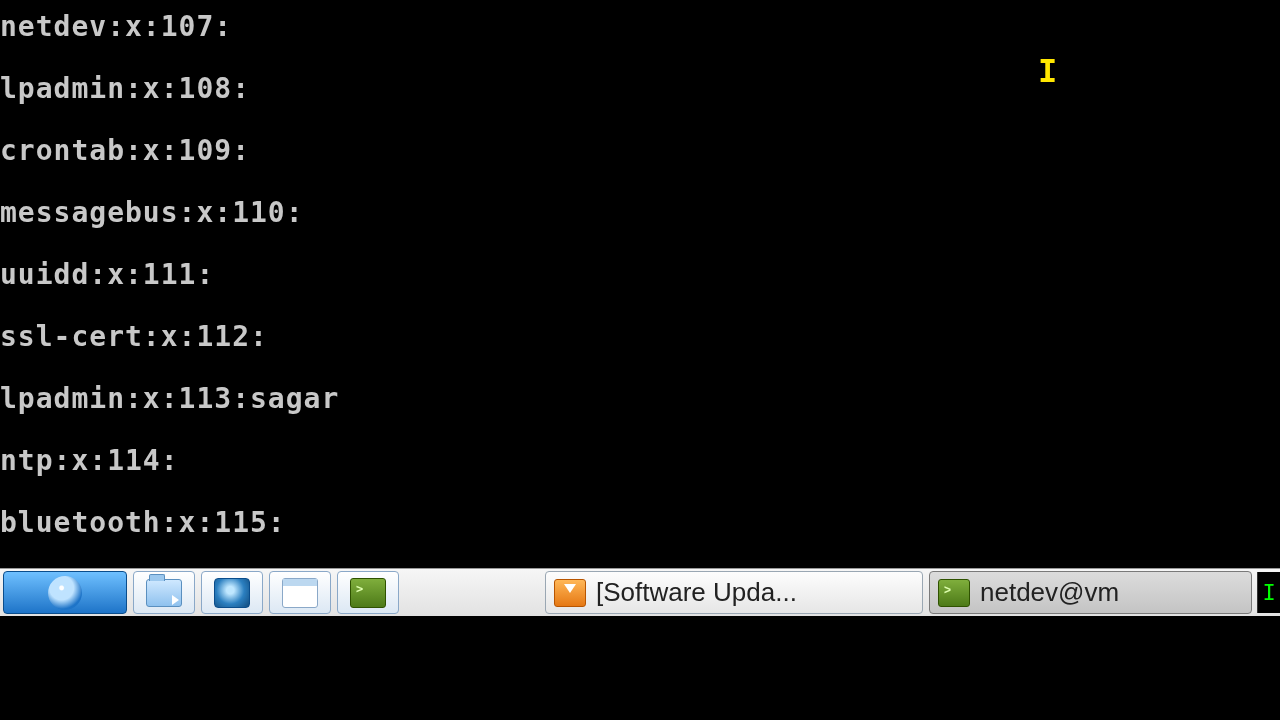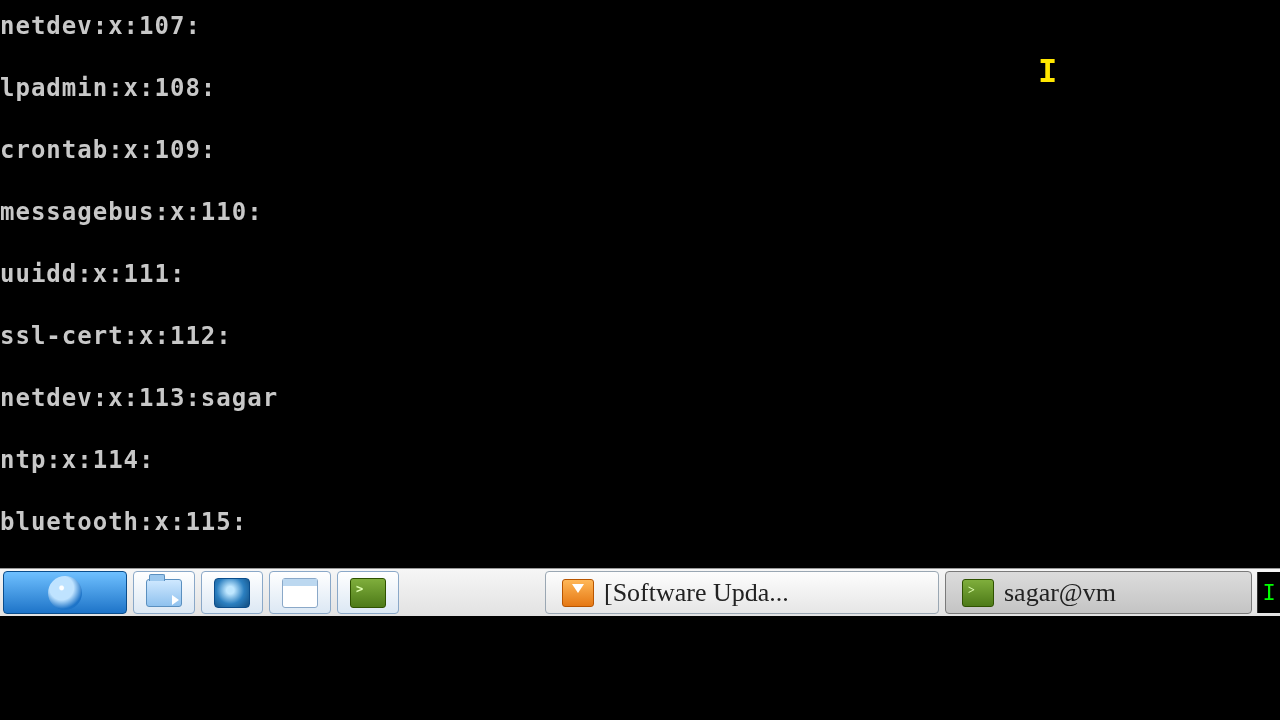--- a/index.html
+++ b/index.html
@@ -1,54 +1,54 @@
 <!DOCTYPE html>
 <html><head>
 <meta charset="utf-8">
 <style>
   html,body{margin:0;padding:0;width:1280px;height:720px;overflow:hidden;background:#000;font-family:"DejaVu Sans Mono","Courier New",monospace}
-  .terminal{position:absolute;top:0;left:0;right:0;bottom:0;background:#000;color:#c8c8c8;font-size:24px;line-height:31px;letter-spacing:1px;font-weight:bold;white-space:pre;filter:blur(.4px)}
+  .terminal{position:absolute;top:0;left:0;right:0;bottom:0;background:#000;color:#c8c8c8;font-size:28px;line-height:31px;letter-spacing:1px;font-weight:bold;white-space:pre;filter:blur(.4px)}
   .line{display:block}
   .cursor{position:absolute;top:52px;left:1038px;color:#ffe600;font-size:32px;font-weight:bold}
   
   .taskbar{position:absolute;left:0;right:0;top:568px;height:47px;background:linear-gradient(#f6f6f6,#e2e2e2);border-top:1px solid #999;display:flex;align-items:center;z-index:10}
   .tb-btn{height:41px;margin:2px 3px;border:1px solid #8aa8c8;border-radius:4px;display:flex;align-items:center;justify-content:center;background:linear-gradient(#ffffff,#dce8f4)}
   .start{width:122px;background:linear-gradient(#6fc0ff,#1e74c8);border:1px solid #0a4d8c}
   .start .logo{width:34px;height:34px;border-radius:50%;background:radial-gradient(circle at 40% 35%,#fff 0 6%,#bfe3ff 10% 40%,#1e74c8 70%);position:relative}
   .icon-btn{width:60px}
   .folder{width:34px;height:26px;background:linear-gradient(#cfe8ff,#8fc1ee);border:1px solid #5a8fbf;border-radius:3px;position:relative}
   .folder:before{content:"";position:absolute;top:-6px;left:2px;width:14px;height:6px;background:#9cc8ee;border:1px solid #5a8fbf;border-bottom:none;border-radius:2px 2px 0 0}
   .folder .arrow{position:absolute;right:2px;bottom:1px;width:0;height:0;border-left:7px solid #fff;border-top:5px solid transparent;border-bottom:5px solid transparent}
   .globe{width:34px;height:28px;border-radius:4px;background:radial-gradient(circle at 45% 40%,#bfe7ff 0 15%,#2b7fc0 55%,#114a7c 100%);border:1px solid #0a4d8c}
   .blank{width:34px;height:28px;background:#fff;border:1px solid #8aa8c8;border-radius:3px;position:relative}
   .blank:before{content:"";position:absolute;top:0;left:0;right:0;height:7px;background:#bcd8f0}
   .term-ic{width:34px;height:28px;background:linear-gradient(#7fae3c,#4d7a18);border:1px solid #2f5200;border-radius:3px;position:relative}
   .term-ic:after{content:">";position:absolute;top:3px;left:5px;color:#dfffb0;font-size:12px;font-weight:bold}
   .spacer{flex:0 0 140px}
-  .task{height:41px;margin:2px 3px;border:1px solid #9aa7b3;border-radius:4px;background:linear-gradient(#fdfdfd,#e6e6e6);display:flex;align-items:center;padding:0 16px;font-family:Liberation Serif, serif;font-size:26px;color:#222;overflow:hidden;white-space:nowrap}
+  .task{height:41px;margin:2px 3px;border:1px solid #9aa7b3;border-radius:4px;background:linear-gradient(#fdfdfd,#e6e6e6);display:flex;align-items:center;padding:0 8px;font-family:Liberation Sans, sans-serif;font-size:26px;color:#222;overflow:hidden;white-space:nowrap}
   .task.active{background:linear-gradient(#dcdcdc,#c4c4c4);border-color:#7a7a7a}
   .task .ic{width:30px;height:26px;margin-right:10px;flex:none}
   .upd-ic{background:linear-gradient(#ffb757,#e57814);border:1px solid #b85500;border-radius:3px;position:relative}
   .upd-ic:after{content:"";position:absolute;top:4px;left:9px;width:0;height:0;border-left:6px solid transparent;border-right:6px solid transparent;border-top:9px solid #fff}
   .task1{flex:0 0 360px}
   .task2{flex:1 1 auto;min-width:0}
   .tray{width:22px;height:41px;background:#000;margin-left:2px;color:#0f0;font-size:22px;display:flex;align-items:center;justify-content:center;border-left:1px solid #333}
   .bottombar{position:absolute;left:0;right:0;top:615px;bottom:0;background:#000}
 </style>
 </head>
 <body>
 
 <div class="terminal">
 <span class="line" style="margin-top:-20px">netdev:x:107:</span>
 <span class="line">lpadmin:x:108:</span>
 <span class="line">crontab:x:109:</span>
 <span class="line">messagebus:x:110:</span>
 <span class="line">uuidd:x:111:</span>
 <span class="line">ssl-cert:x:112:</span>
-<span class="line">netdev:x:113:sagar</span>
+<span class="line">lpadmin:x:113:sagar</span>
 <span class="line">ntp:x:114:</span>
 <span class="line">bluetooth:x:115:</span>
 <span class="line">mlocate:x:116:</span>
 <span class="line">ssh:x:117:</span>
 <span class="line">bluetooth:x:118:</span>
 
 
 
 
 
@@ -75,20 +75,20 @@
   <div class="tb-btn icon-btn">
     <div class="term-ic"></div>
   </div>
   <div class="spacer"></div>
   <div class="task task1">
     <div class="ic upd-ic"></div>
     <span>[Software Upda...</span>
   </div>
   <div class="task task2 active">
     <div class="ic term-ic"></div>
-    <span>sagar@vm</span>
+    <span>netdev@vm</span>
   </div>
   <div class="tray">
     <span>I</span>
   </div>
 </div>
 
 <div class="bottombar"></div>
 
 </body></html>

